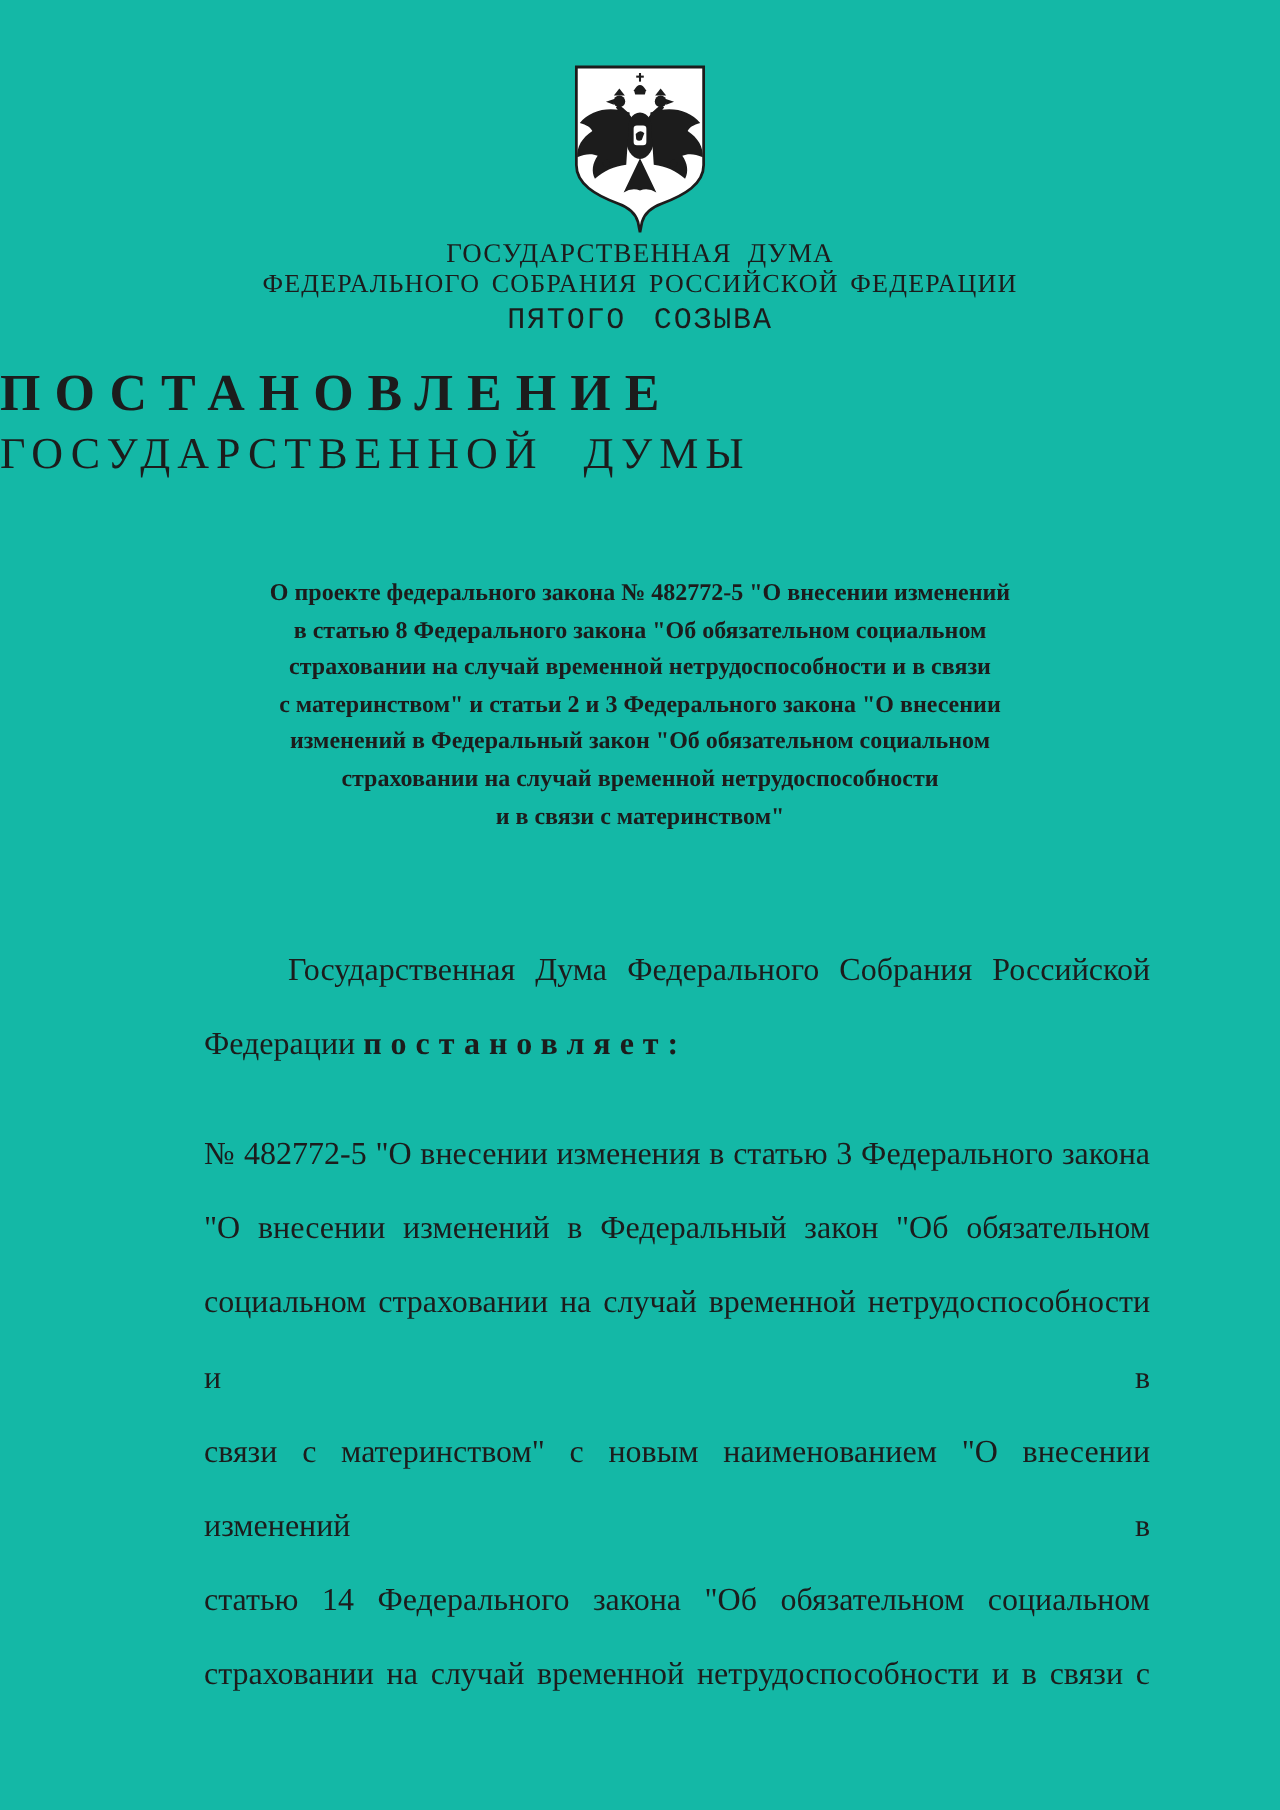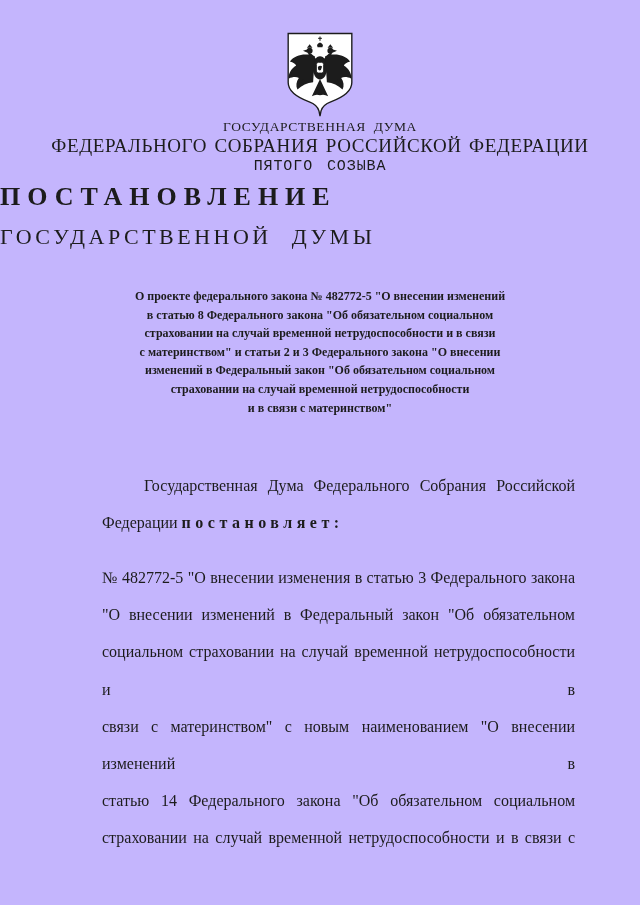--- a/index.html
+++ b/index.html
@@ -1,51 +1,51 @@
 <!DOCTYPE html>
 <html><head>
 <meta charset="utf-8">
 <style>
   html, body { margin: 0; padding: 0; background: #ffffff; }
   .page {
     position: relative;
     width: 640px;
     height: 905px;
     margin: 0 auto;
-    background: #c4b5fd;
+    background: #14b8a6;
     color: #1c1c1c;
     font-family: "Liberation Serif", "DejaVu Serif", serif;
     overflow: hidden;
   }
   .emblem {
     position: absolute;
     top: 29px;
     left: 50%;
     transform: translateX(-50%);
     width: 86px;
     height: 95px;
   }
   .letterhead {
     position: absolute;
     top: 119px;
     left: 0; right: 0;
     text-align: center;
     line-height: 1.12;
   }
   .lh1 { font-size: 13.5px; letter-spacing: 0.6px; word-spacing: 4px; }
-  .lh2 { font-size: 19px; letter-spacing: 0.6px; word-spacing: 2px; margin-top: 1px; }
+  .lh2 { font-size: 13px; letter-spacing: 0.6px; word-spacing: 2px; margin-top: 1px; }
   .lh3 { font-size: 15px; letter-spacing: 0.9px; word-spacing: 4px; margin-top: 3px; font-family: Liberation Mono, monospace; }
   .doc-title {
     position: absolute;
     top: 182px;
     left: 0; right: 0;
     text-align: left;
   }
   .title1 { font-size: 26px; font-weight: bold; letter-spacing: 7px; }
-  .title2 { font-size: 22px; letter-spacing: 3.5px; word-spacing: 11px; margin-top: 12px; }
+  .title2 { font-size: 22px; letter-spacing: 3.5px; word-spacing: 11px; margin-top: 2px; }
   .subject {
     position: absolute;
     top: 287px;
     left: 64px; right: 64px;
     text-align: center;
     font-weight: bold;
     font-size: 12px;
     line-height: 18.6px;
   }
   .bodyblock {

